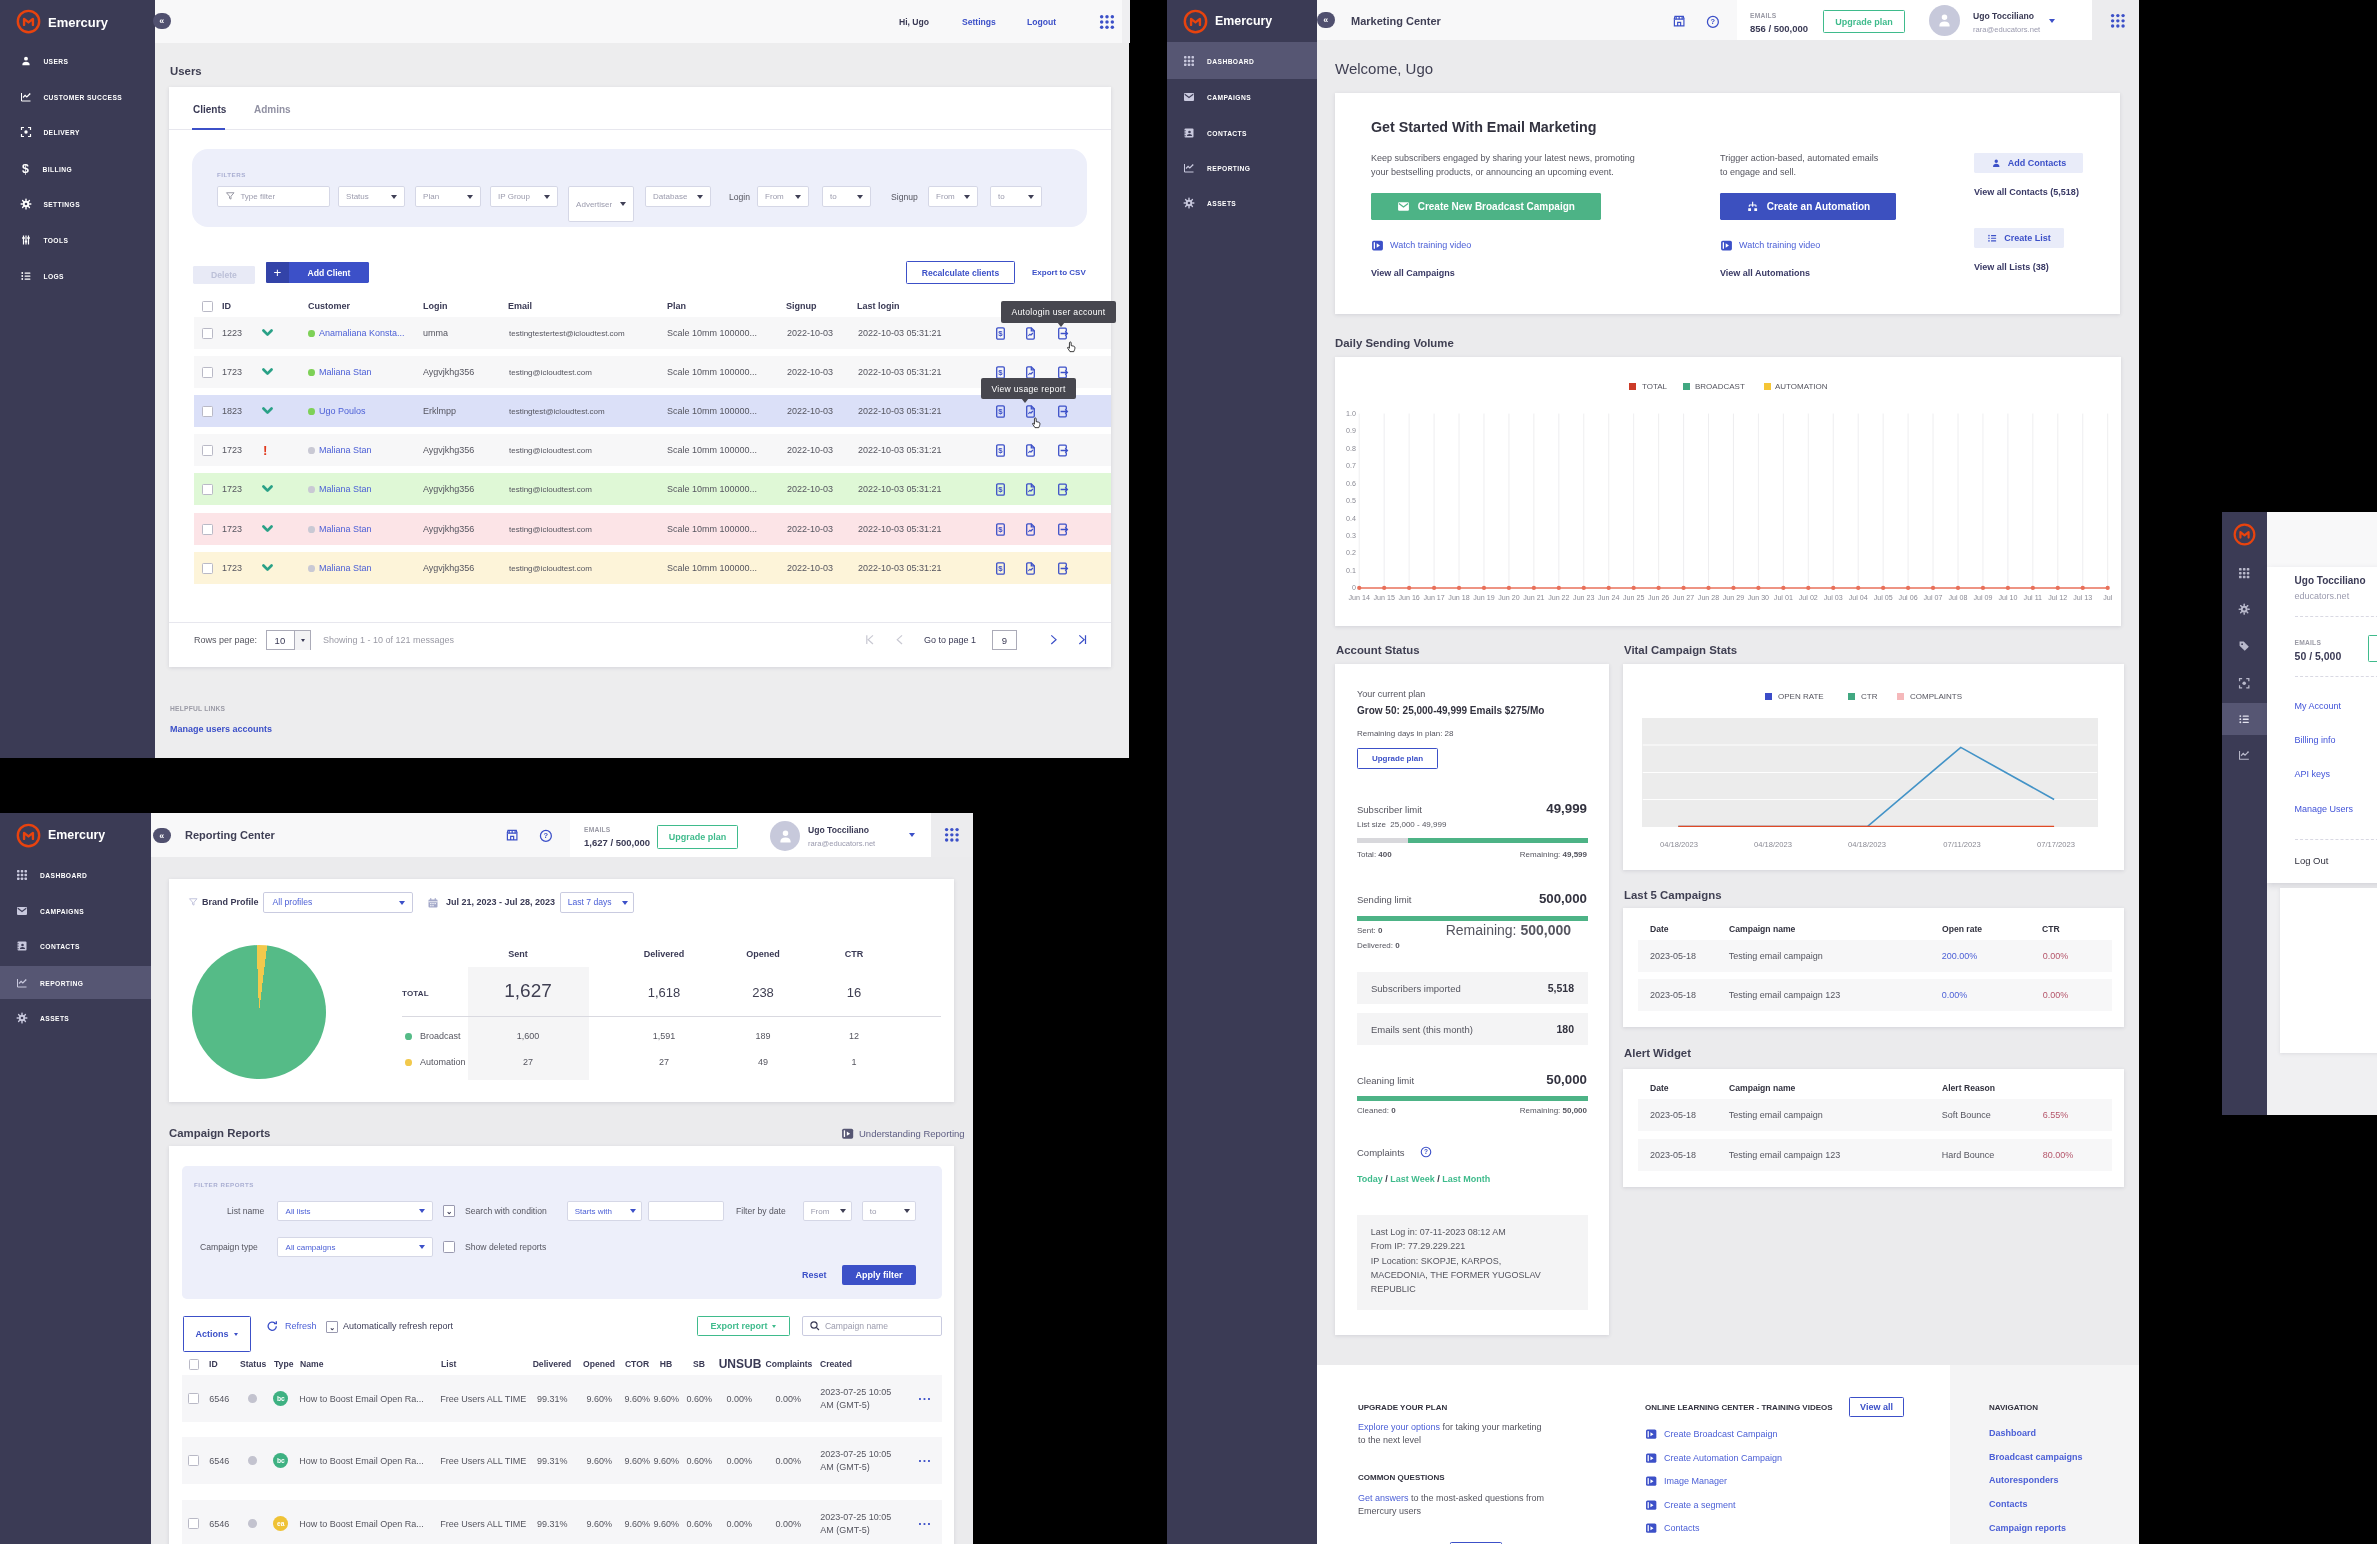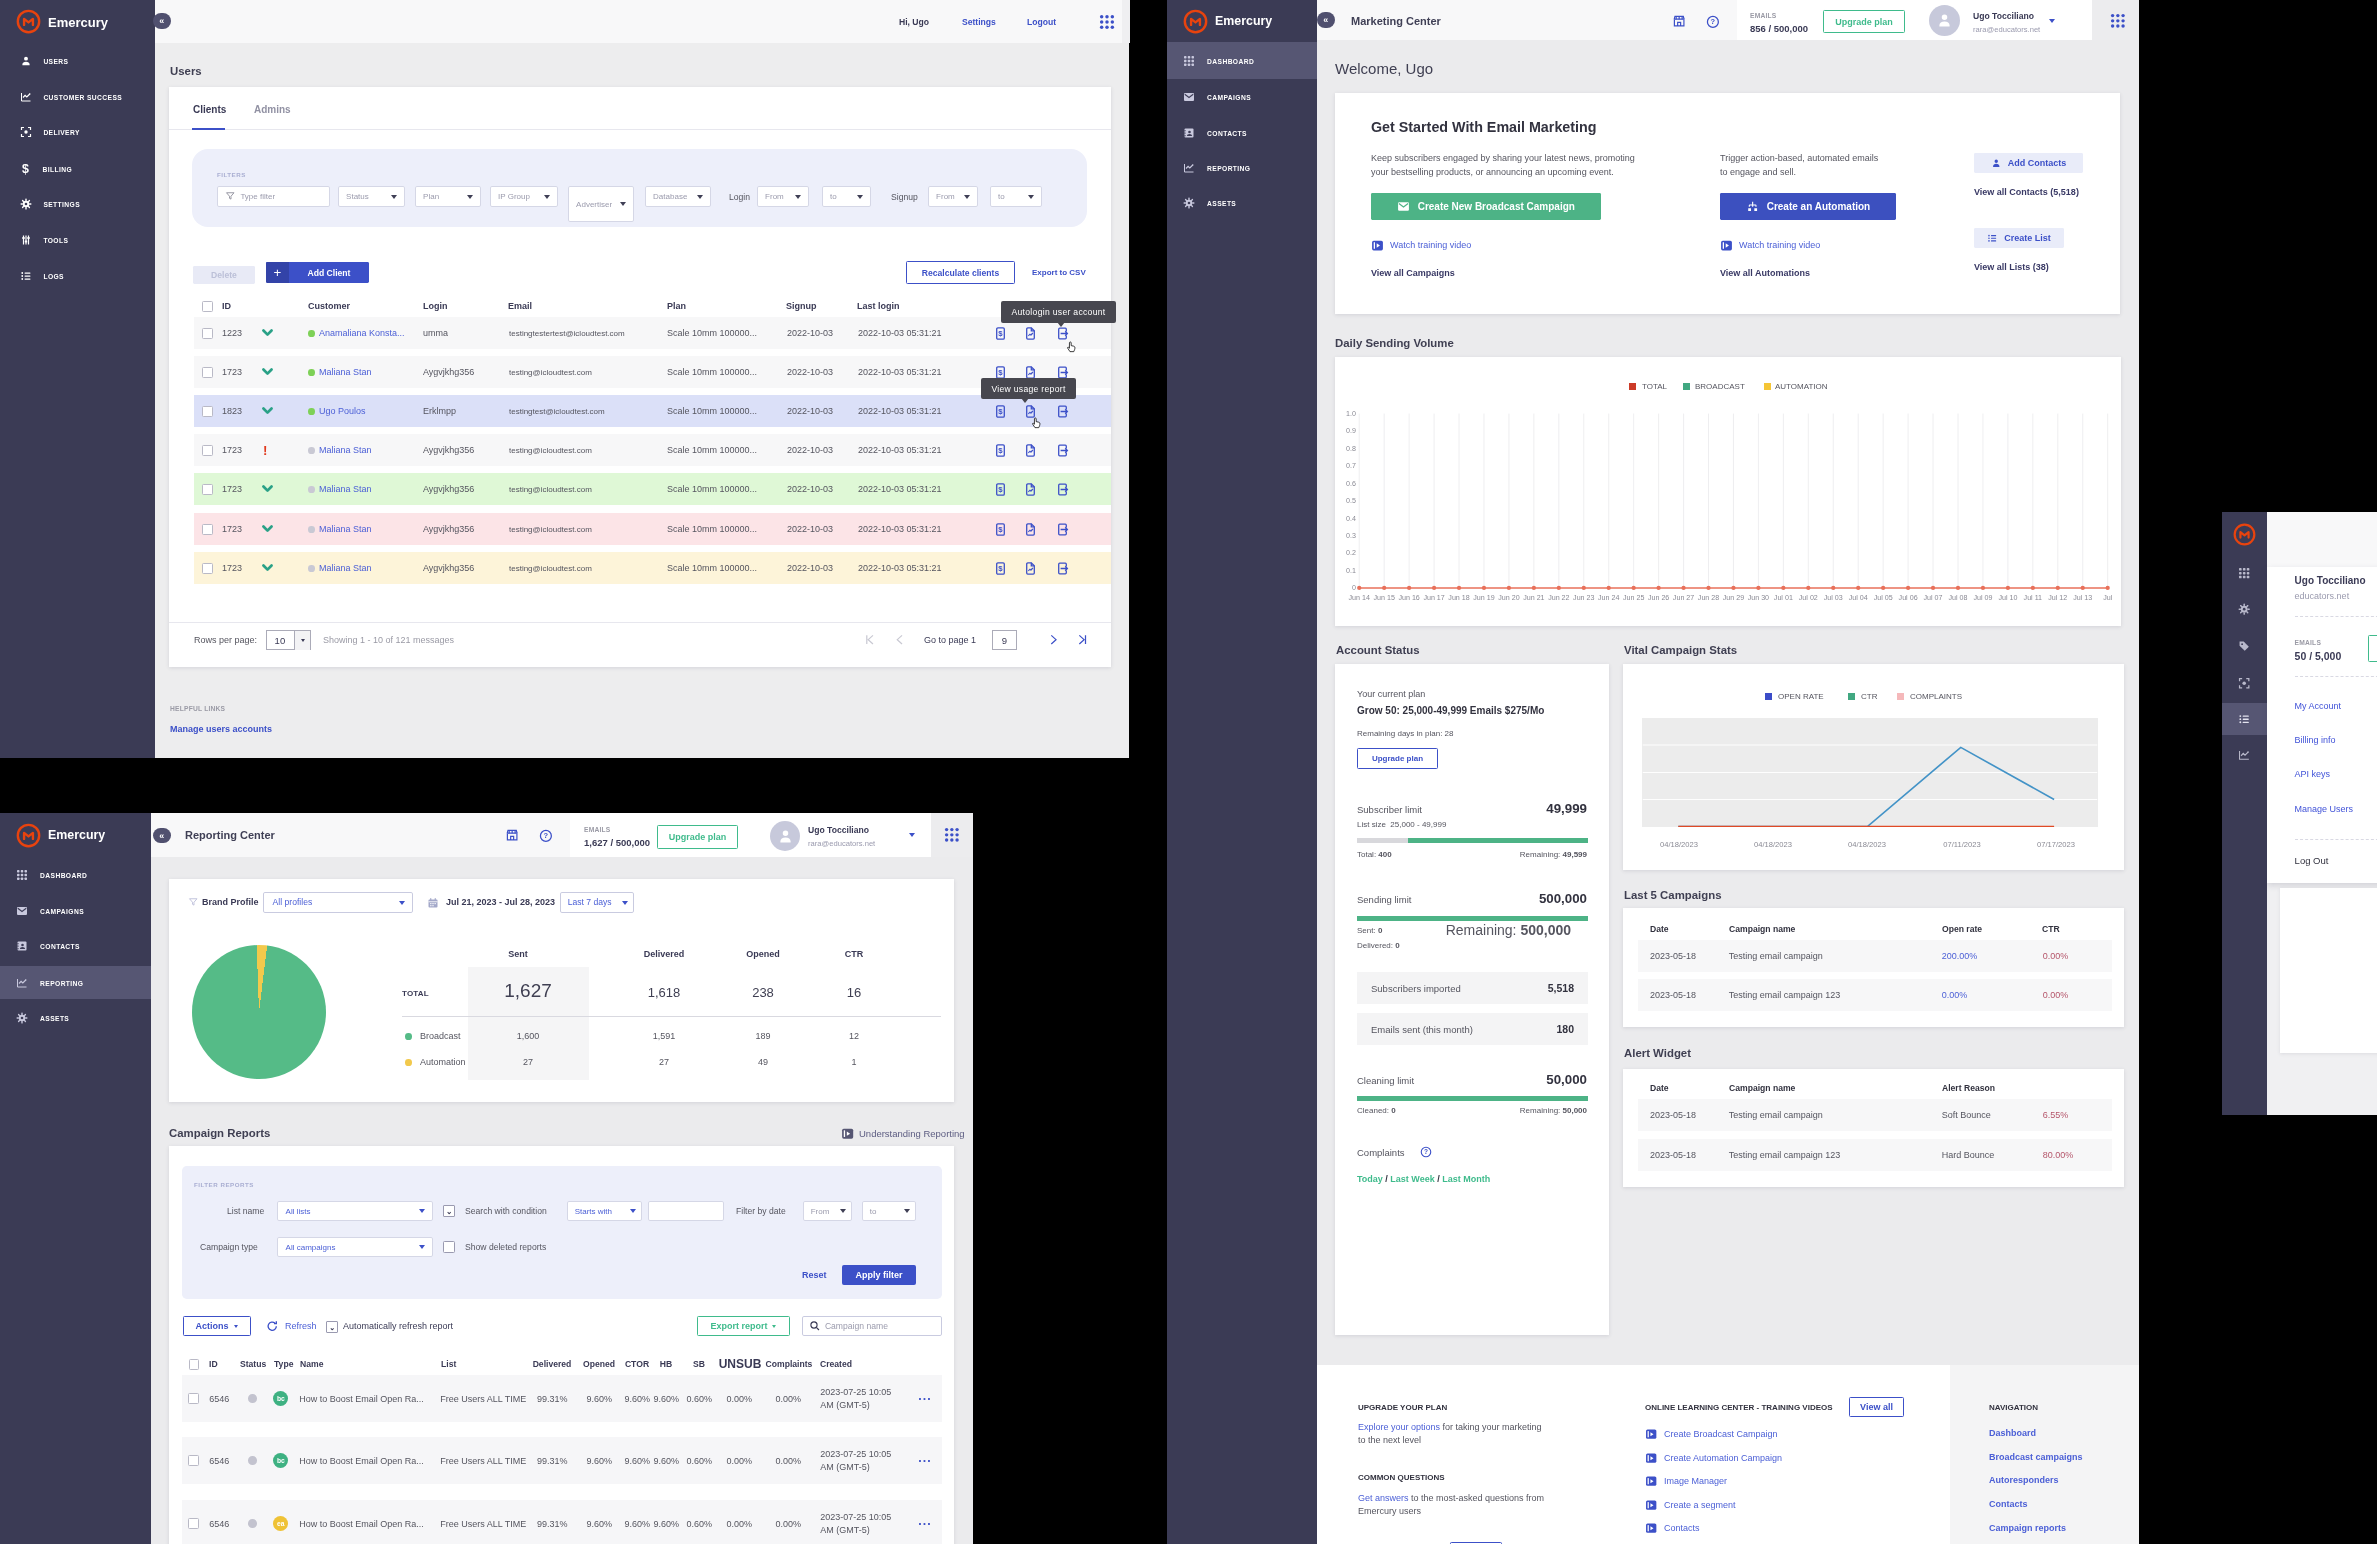--- a/index.html
+++ b/index.html
@@ -614,21 +614,21 @@
         </div>
     <div class="t gy" style="left:31px;top:101px;font-size:8.6px">Campaign type</div>
     <div class="inp" style="left:108px;top:91px;width:156px;height:20px">
           <span style="margin-left:7.6px;font-size:8px;color:#4b5fd6">All campaigns</span>
           <i class="car" style="border-top-color:#3c50c8"></i>
         </div>
     <div class="cb" style="left:274px;top:95px;width:12.4px;height:12.4px;border:0.5px solid #9a9ab0"></div>
     <div class="t gy" style="left:296px;top:101px;font-size:8.6px">Show deleted reports</div>
     <div class="t b bl" style="left:633px;top:129px;font-size:9px">Reset</div>
     <div class="abs" style="left:673px;top:119px;width:74px;height:20px;background:#3c50c8;border-radius:1.9px;color:#fff;font-weight:700;font-size:9px;display:flex;align-items:center;justify-content:center">Apply filter</div>
-    <div class="abs" style="left:13.8px;top:170px;width:68px;height:20px;border:1px solid #3c50c8;border-radius:1.4px;display:flex;align-items:center;justify-content:center;gap:5.7px;color:#3c50c8;font-weight:700;font-size:9px">Actions<i style="width:0;height:0;border-left:2.9px solid transparent;border-right:2.9px solid transparent;border-top:3.8px solid #3c50c8"></i></div>
+    <div class="abs" style="left:13.8px;top:170px;width:68px;height:36px;border:1px solid #3c50c8;border-radius:1.4px;display:flex;align-items:center;justify-content:center;gap:5.7px;color:#3c50c8;font-weight:700;font-size:9px">Actions<i style="width:0;height:0;border-left:2.9px solid transparent;border-right:2.9px solid transparent;border-top:3.8px solid #3c50c8"></i></div>
     <svg class="ic" style="left:97px;top:174px" width="12.4" height="12.4" color="#3c50c8" viewBox="0 0 26 26">
           <use href="#refresh"></use>
         </svg>
     <div class="t" style="left:116px;top:180px;font-size:9px;color:#4b5fd6">Refresh</div>
     <div class="abs" style="left:157px;top:175px;width:12.4px;height:12px;background:#fff;border:0.5px solid #9a9ab0;border-radius:1px;display:flex;align-items:center;justify-content:center;font-size:7.1px;font-weight:700;color:#3a3a55">⌄</div>
     <div class="t dk" style="left:174px;top:180px;font-size:9px">Automatically refresh report</div>
     <div class="abs" style="left:528px;top:170px;width:93px;height:20px;border:1px solid #3fbb8c;border-radius:1.4px;display:flex;align-items:center;justify-content:center;gap:4.8px;color:#3fbb8c;font-weight:700;font-size:9px">Export report<i style="width:0;height:0;border-left:2.9px solid transparent;border-right:2.9px solid transparent;border-top:3.8px solid #3fbb8c"></i></div>
     <div class="inp" style="left:633px;top:170px;width:140px;height:20px;border-color:#c9cbe0">
           <svg style="margin-left:5.7px" width="11.4" height="11.4" color="#3a3a55" viewBox="0 0 24 24">
             <use href="#mag"></use>
@@ -926,20 +926,23 @@
     <div class="t" style="left:22px;top:416px;font-size:9.5px;color:#55555f">Cleaning limit</div>
     <div class="t b" style="left:252px;top:415px;font-size:13.3px;color:#32323f;transform:translate(-100%,-50%)">50,000</div>
     <div class="abs" style="left:22px;top:432px;width:231px;height:4.8px;background:#4db386"></div>
     <div class="t" style="left:22px;top:446px;font-size:8px;color:#55555f">Cleaned: <span class="b">0</span></div>
     <div class="t" style="left:252px;top:446px;font-size:8px;color:#55555f;transform:translate(-100%,-50%)">Remaining: <span class="b">50,000</span></div>
     <div class="t" style="left:22px;top:488px;font-size:9.5px;color:#55555f">Complaints</div>
     <svg class="ic" style="left:85px;top:482px" width="12" height="12" color="#3c50c8" viewBox="0 0 25 25">
           <use href="#qm"></use>
         </svg>
     <div class="t b" style="left:22px;top:515px;font-size:9px;color:#3fbb8c">Today <span style="color:#32323f">/</span> Last Week <span style="color:#32323f">/</span> Last Month</div>
+    <div class="abs" style="left:22px;top:551px;width:231px;height:95px;background:#f4f4f5">
+      <div class="tb" style="left:13.8px;top:10px;font-size:9px;color:#55555f;line-height:14.3px">Last Log in: 07-11-2023 08:12 AM<br>From IP: 77.29.229.221<br>IP Location: SKOPJE, KARPOS,<br>MACEDONIA, THE FORMER YUGOSLAV<br>REPUBLIC</div>
+    </div>
   </div>
   <div class="t b" style="left:457px;top:650px;font-size:11.4px;color:#3f3f52">Vital Campaign Stats</div>
   <div class="card" style="left:456px;top:664px;width:501px;height:206px">
     <div class="abs" style="left:142px;top:28.5px;width:7.1px;height:7.1px;background:#3b4cc8"></div>
     <div class="t" style="left:155px;top:32px;font-size:8px;color:#55555f">OPEN RATE</div>
     <div class="abs" style="left:225px;top:28.5px;width:7.1px;height:7.1px;background:#41a881"></div>
     <div class="t" style="left:238px;top:32px;font-size:8px;color:#55555f">CTR</div>
     <div class="abs" style="left:274px;top:28.5px;width:7.1px;height:7.1px;background:#f5b8ba"></div>
     <div class="t" style="left:287px;top:32px;font-size:8px;color:#55555f">COMPLAINTS</div>
     <div class="abs" style="left:18.5px;top:54px;width:456px;height:109px;background:#ececec"></div>

